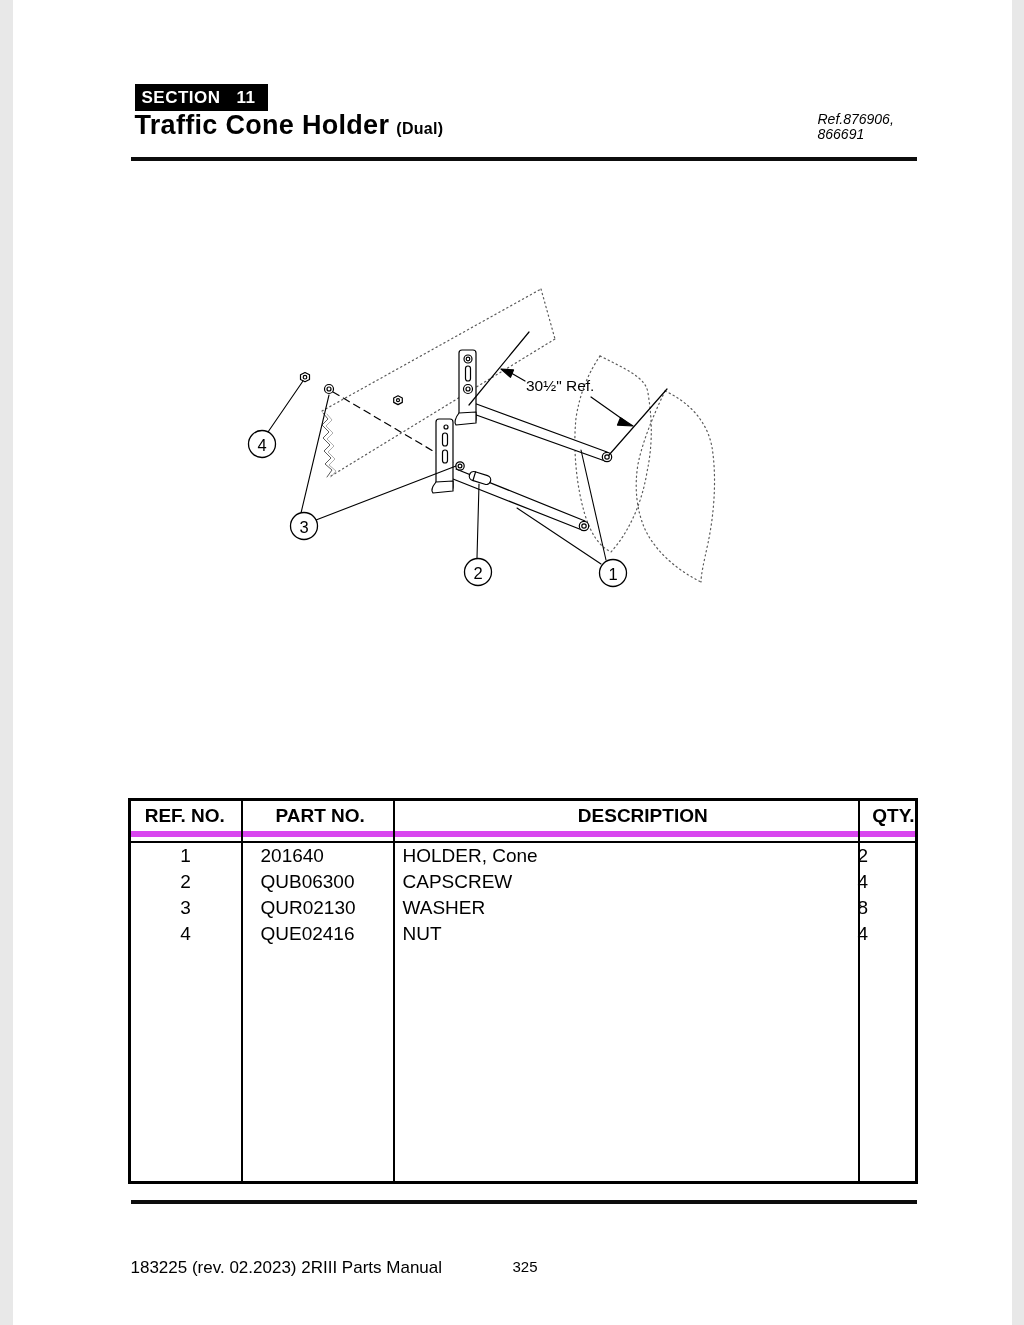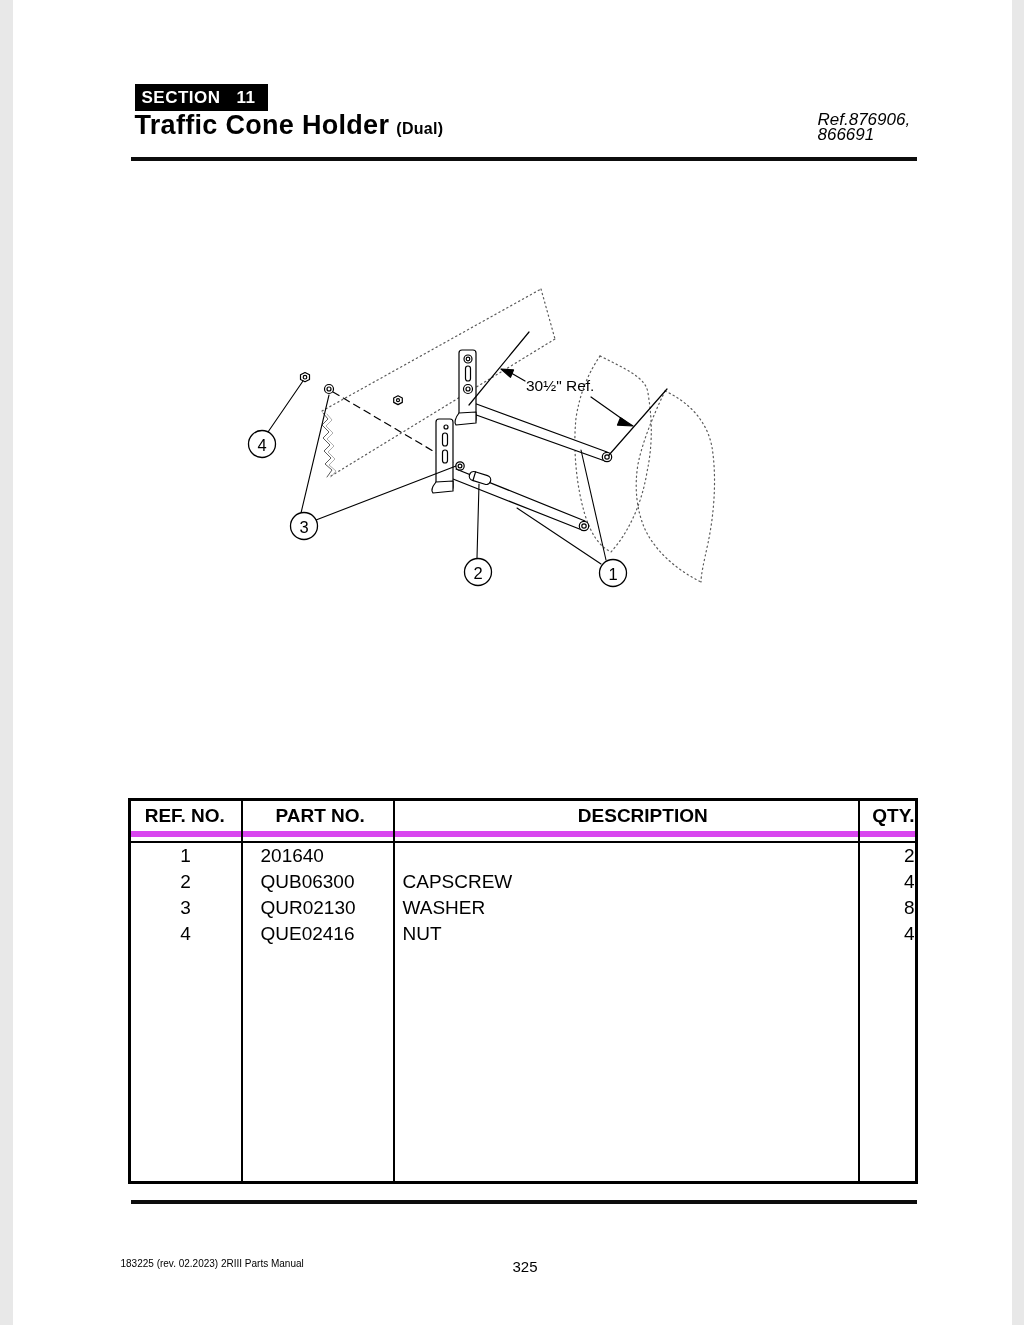--- a/index.html
+++ b/index.html
@@ -10,42 +10,42 @@
   }
   .abs{position:absolute;}
   
   .section-badge{
     left:122px;top:84px;height:27px;background:#000;color:#fff;
     display:flex;align-items:center;padding:0 12px 0 7px;gap:16px;
     font-size:17px;font-weight:bold;letter-spacing:0.5px;
   }
   .title-row{left:122px;top:110px;font-size:27px;font-weight:bold;letter-spacing:0.3px;white-space:nowrap;}
   .title-suffix{font-size:16px;margin-left:7px;}
-  .ref-block{left:805px;top:112px;font-size:17px;font-style:italic;line-height:15px;}
+  .ref-block{left:805px;top:112px;font-size:14px;font-style:italic;line-height:15px;}
   .rule{background:#0d0d0d;height:4px;left:118px;width:786px;}
   .header-rule{top:157px;}
   .bottom-rule{top:1200px;}
   
   .diagram{left:228px;top:272px;}
   
   .parts-table{
     left:115px;top:798px;width:784px;height:380px;border:3px solid #000;
   }
   .vline{position:absolute;top:0;bottom:0;width:2px;background:#000;}
   .t-head{display:flex;height:30px;align-items:center;font-weight:bold;font-size:19px;border-bottom:6px solid #d946ef;}
   .dbl-gap{height:4px;border-bottom:2px solid #000;}
   .t-row{display:flex;height:26px;align-items:center;font-size:19px;}
   .c-ref{width:110px;text-align:center;}
   .c-part{width:152px;padding-left:20px;box-sizing:border-box;}
   .c-desc{width:465px;padding-left:10px;box-sizing:border-box;}
-  .c-qty{flex:1;text-align:right;}
+  .c-qty{flex:1;text-align:left;}
   .t-head .c-part{text-align:center;padding-left:12px;}
   .t-head .c-desc{text-align:center;padding-left:0;margin-left:24px;}
   
-  .footer-left{left:108px;top:1258px;font-size:10px;}
+  .footer-left{left:118px;top:1258px;font-size:17px;}
   .footer-page{left:500px;top:1258px;font-size:15px;}
 </style>
 </head>
 <body>
 
 <div class="page">
 
   <div class="abs section-badge">
     <span>SECTION</span>
     <span>11</span>
@@ -188,20 +188,21 @@
       <div class="c-ref">REF. NO.</div>
       <div class="c-part">PART NO.</div>
       <div class="c-desc">DESCRIPTION</div>
       <div class="c-qty">QTY.</div>
     </div>
     <div class="dbl-gap"></div>
 
     <div class="t-row">
       <div class="c-ref">1</div>
       <div class="c-part">201640</div>
+      <div class="c-desc">HOLDER, Cone</div>
       <div class="c-qty">2</div>
     </div>
     <div class="t-row">
       <div class="c-ref">2</div>
       <div class="c-part">QUB06300</div>
       <div class="c-desc">CAPSCREW</div>
       <div class="c-qty">4</div>
     </div>
     <div class="t-row">
       <div class="c-ref">3</div>

